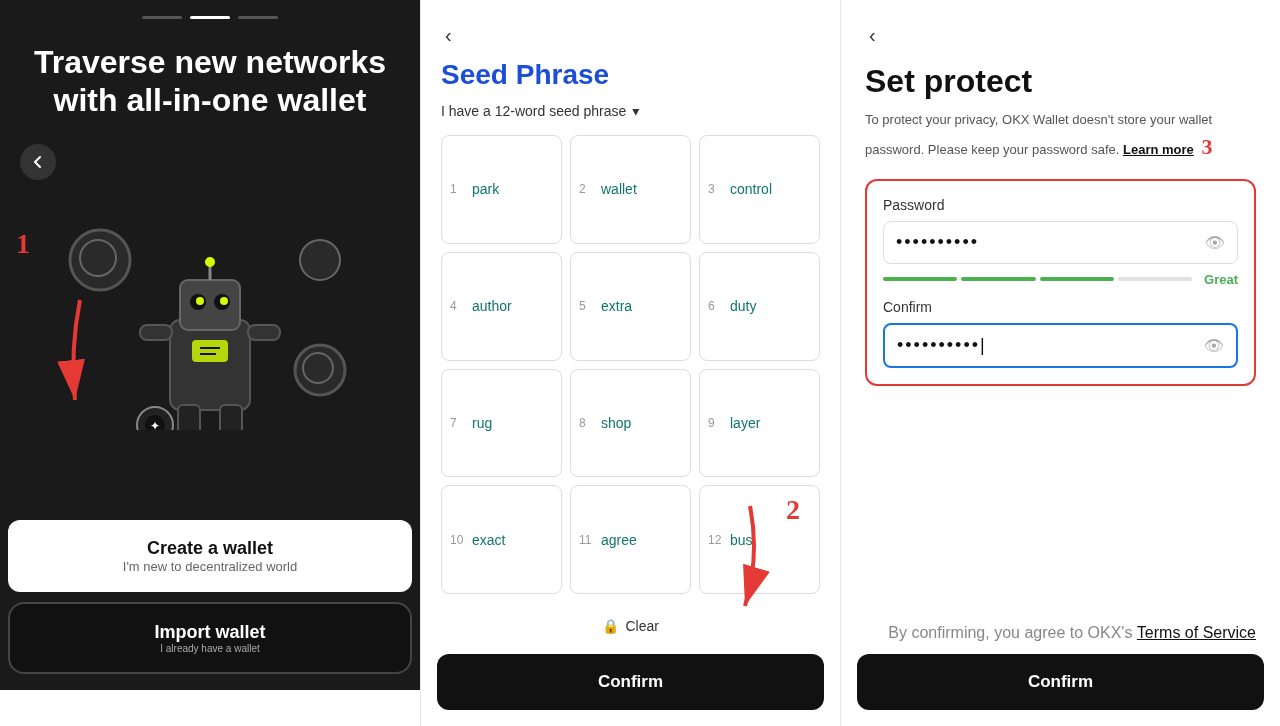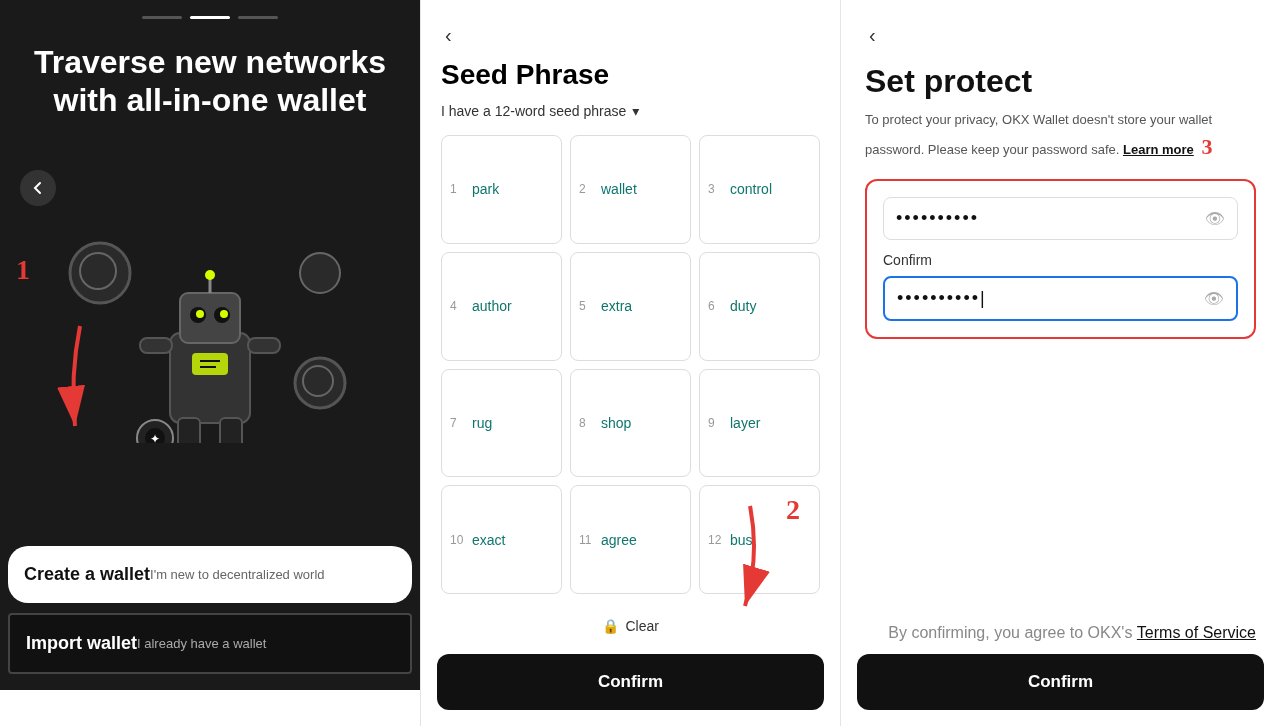--- a/index.html
+++ b/index.html
@@ -97,53 +97,54 @@
       display: flex;
       flex-direction: column;
       gap: 10px;
     }
 
     .btn-create {
       width: 100%;
       padding: 18px 16px;
       background: #fff;
       border: none;
-      border-radius: 20px;
-      cursor: pointer;
-      display: flex;
+      border-radius: 12px;
+      cursor: pointer;
+      display: flex;
+      flex-direction: column;
       align-items: center;
     }
     .btn-create .btn-main-text {
       font-size: 18px;
       font-weight: 700;
       color: #111;
     }
     .btn-create .btn-sub-text {
       font-size: 13px;
       color: #666;
     }
 
     .btn-import {
       width: 100%;
       padding: 18px 16px;
       background: #111;
       border: 2px solid #444;
-      border-radius: 4px;
-      cursor: pointer;
-      display: flex;
-      flex-direction: row;
+      border-radius: 16px;
+      cursor: pointer;
+      display: flex;
+      flex-direction: column;
       align-items: center;
     }
     .btn-import .btn-main-text {
       font-size: 18px;
       font-weight: 700;
       color: #fff;
     }
     .btn-import .btn-sub-text {
-      font-size: 13px;
+      font-size: 10px;
       color: #aaa;
     }
 
     
     .panel-middle {
       width: 420px;
       min-width: 420px;
       height: 726px;
       background: #fff;
       display: flex;
@@ -161,21 +162,21 @@
       border: none;
       font-size: 20px;
       cursor: pointer;
       color: #333;
       padding: 4px;
     }
 
     .panel-title {
       font-size: 28px;
       font-weight: 700;
-      color: #000000;
+      color: #1d4ed8;
       margin-top: 8px;
     }
 
     .seed-dropdown {
       display: flex;
       align-items: center;
       gap: 6px;
       margin-top: 12px;
       font-size: 14px;
       color: #333;
@@ -569,25 +570,33 @@
     <div class="pw-title">Set protect</div>
     <div class="pw-desc">
       <span>To protect your privacy, OKX Wallet doesn't store your wallet password. Please keep your password safe.</span>
       <a href="#">Learn more</a>
       <span class="red-number-3">3</span>
     </div>
   </div>
 
   <div class="pw-form-area">
 
+    <div class="pw-label">Password</div>
     <div class="pw-input-wrap">
       <span class="pw-dots">••••••••••</span>
       <span class="eye-icon">👁</span>
     </div>
 
+    <div class="strength-bar">
+      <div class="strength-seg"></div>
+      <div class="strength-seg"></div>
+      <div class="strength-seg"></div>
+      <div class="strength-seg empty"></div>
+      <span class="strength-label">Great</span>
+    </div>
 
     <div class="confirm-label">Confirm</div>
     <div class="pw-input-wrap focused">
       <span class="pw-dots">••••••••••|</span>
       <span class="eye-icon">👁</span>
     </div>
   </div>
 
   <div class="pw-spacer"></div>
 

